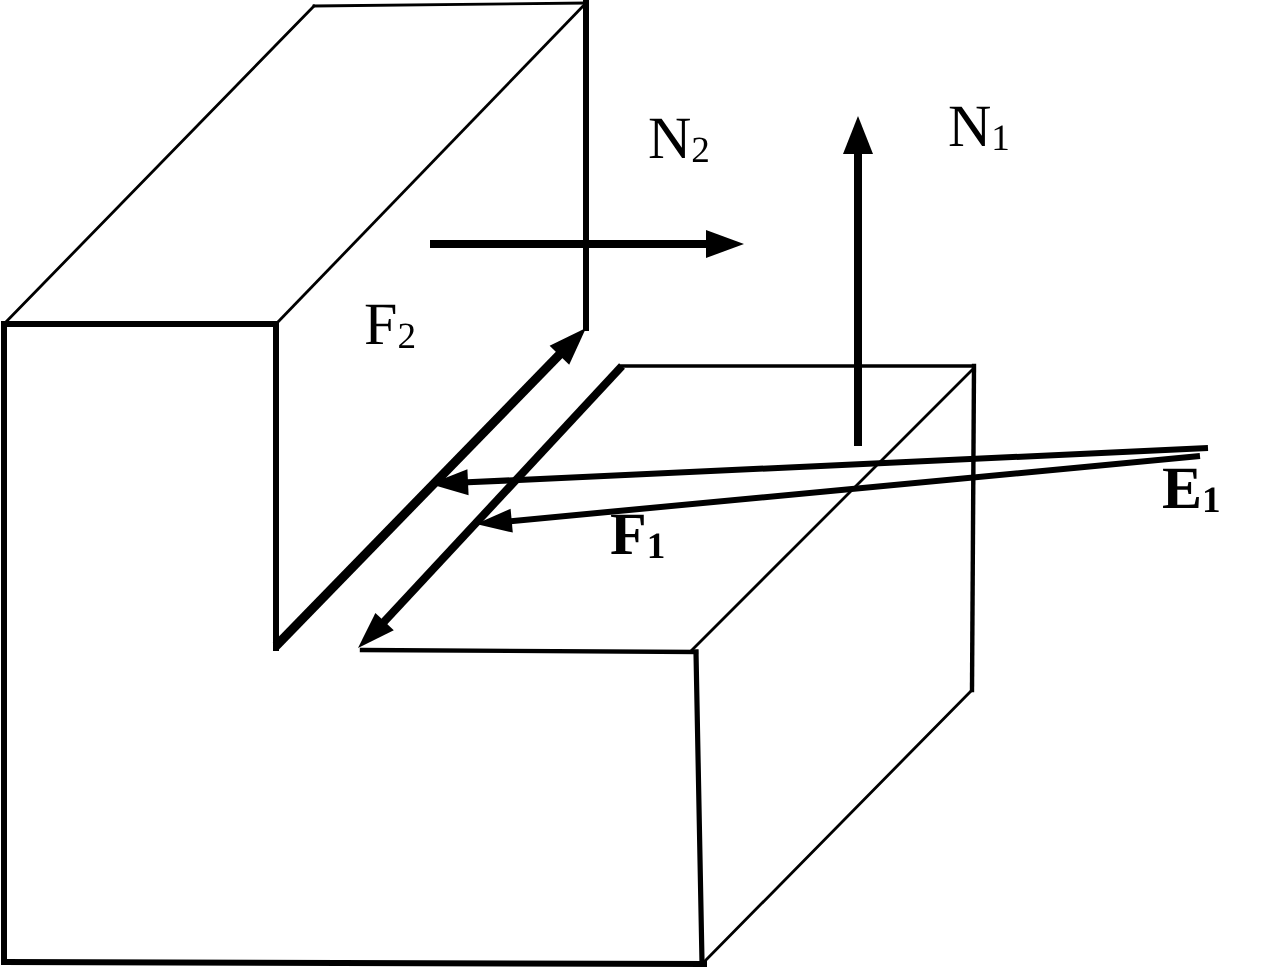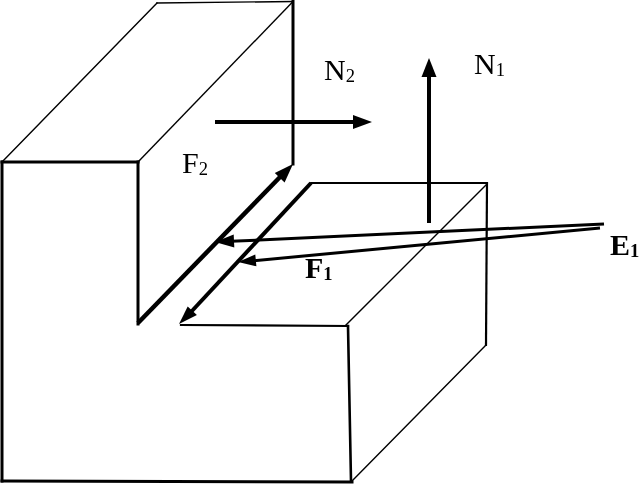--- a/index.html
+++ b/index.html
@@ -82,15 +82,15 @@
   </svg>
 
   <div class="lbl" style="left:182px; top:148px;"><span>F</span><sub>2</sub></div>
 
   <div class="lbl" style="left:324px; top:55px;"><span>N</span><sub>2</sub></div>
 
   <div class="lbl" style="left:462px; top:49px;margin-left:12px;"><span>N</span><sub>1</sub></div>
 
   <div class="lbl" style="left:305px; top:253px;font-weight:bold;"><span>F</span><sub>1</sub></div>
 
-  <div class="lbl bold" style="left:610px; top:230px;"><span>E</span><sub>1</sub></div>
+  <div class="lbl bold" style="left:581px; top:230px;"><span>E</span><sub>1</sub></div>
 
 </div>
 
 </body></html>

